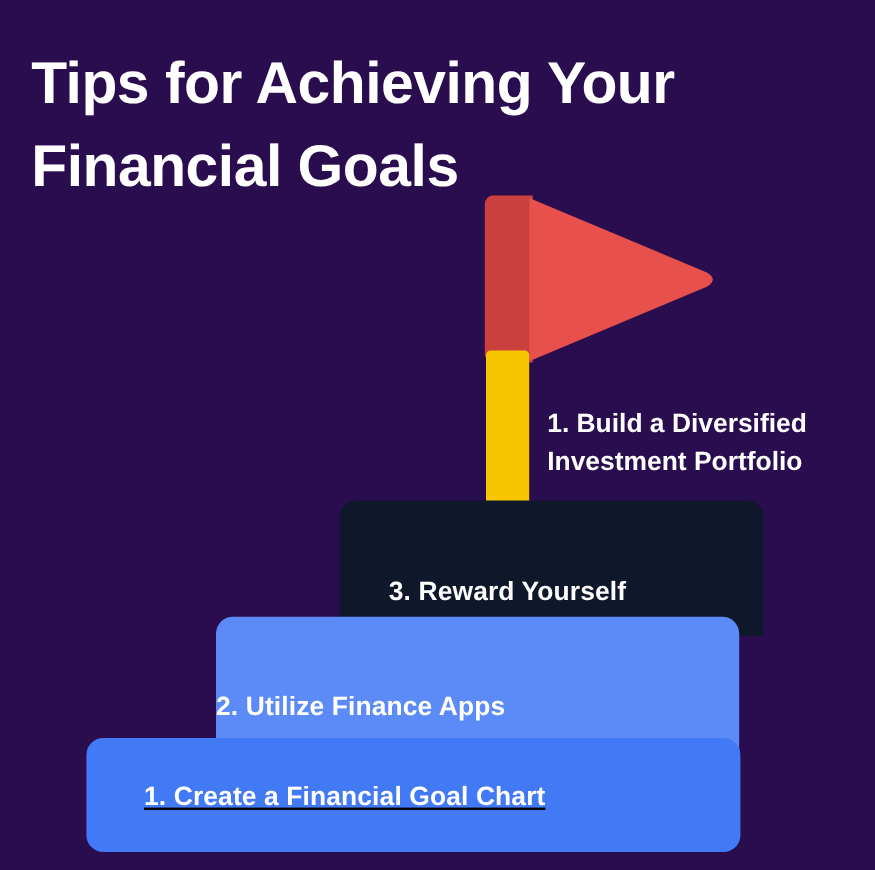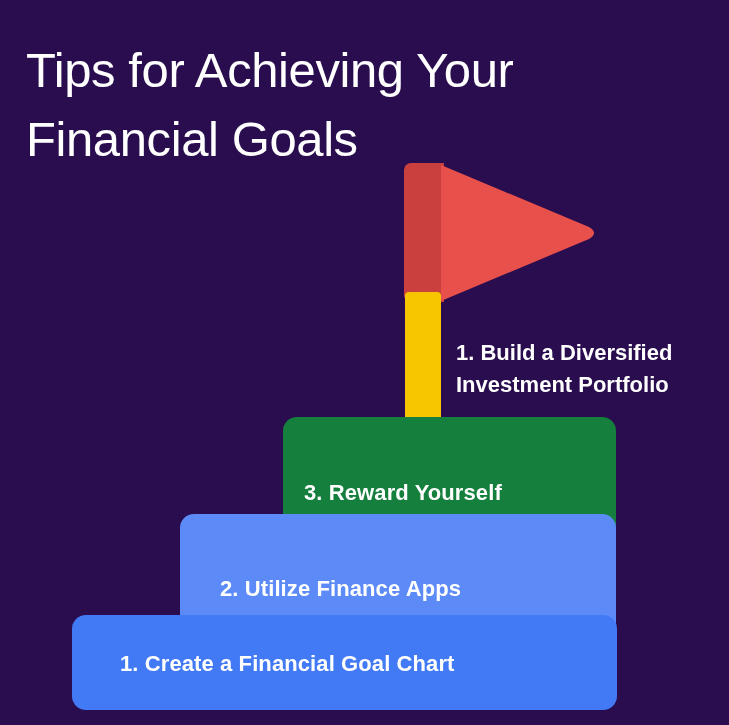--- a/index.html
+++ b/index.html
@@ -20,21 +20,21 @@
 
   
   .title {
     position: absolute;
     left: 26px;
     top: 36px;
     width: 600px;
     color: #ffffff;
     font-size: 49px;
     line-height: 69px;
-    font-weight: normal;
+    font-weight: bold;
     letter-spacing: -0.4px;
     white-space: pre-line;
   }
 
   
   .flag-pole {
     position: absolute;
     left: 405px;
     top: 292px;
     width: 36px;
@@ -84,42 +84,44 @@
     font-weight: bold;
     font-size: 22px;
     letter-spacing: 0.1px;
   }
 
   .step-3 {
     left: 283px;
     top: 417px;
     width: 333px;
     height: 113px;
-    background: #15803d;
+    background: #0f172a;
     border-radius: 14px 14px 0 0;
+    padding-left: 20px;
   }
   .step-3 .step-label { margin-left: 21px; margin-top: 38px; }
 
   .step-2 {
     left: 180px;
     top: 514px;
     width: 436px;
     height: 112px;
     background: #5c8bf8;
     border-radius: 14px 14px 0 0;
   }
-  .step-2 .step-label { margin-left: 40px; margin-top: 38px; }
+  .step-2 .step-label { margin-top: 38px; }
 
   .step-1 {
     left: 72px;
     top: 615px;
     width: 545px;
     height: 95px;
     background: #4279f5;
     border-radius: 14px;
+    text-decoration: underline;
   }
   .step-1 .step-label { margin-left: 48px; margin-top: 2px; }
 </style>
 </head>
 <body>
 
 <div id="infographic">
 
   <div class="title">Tips for Achieving Your
 Financial Goals</div>

